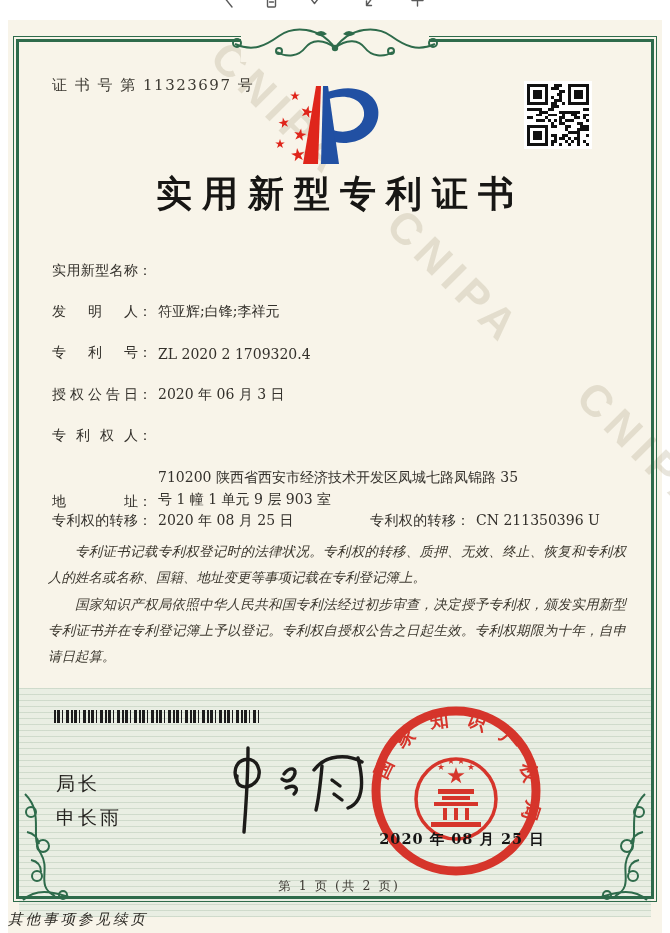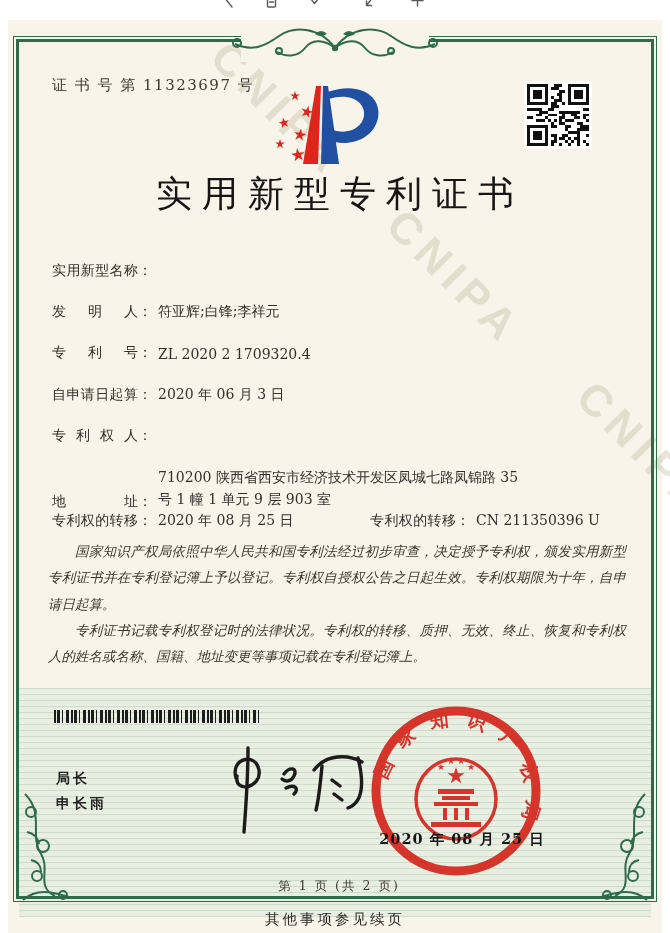--- a/index.html
+++ b/index.html
@@ -25,41 +25,41 @@
   .orn-top{position:absolute;left:50%;transform:translateX(-50%);top:2px;z-index:3}
   .orn-corner{position:absolute;top:772px;z-index:3}
   .orn-left{left:9px}
   .orn-right{right:9px;transform:scaleX(-1)}
 
   
   .certno{position:absolute;left:44px;top:56px;z-index:4;font-size:15px;letter-spacing:1.5px;color:#3d3a33}
   .logo{position:absolute;left:234px;top:60px;z-index:4}
   .qr{position:absolute;left:516px;top:61px;z-index:4;background:#fff;padding:3px}
   .title{position:absolute;left:0;top:150px;width:100%;text-align:center;z-index:4;
-    font-size:36px;font-weight:400;letter-spacing:10px;text-indent:10px;color:#171614}
+    font-size:36px;font-weight:700;letter-spacing:10px;text-indent:10px;color:#171614}
 
   .frow{position:absolute;left:44px;z-index:4;font-size:14px;color:#33302b;display:flex;align-items:flex-end;white-space:nowrap}
   .flab{display:inline-block;width:86px;text-align:justify;text-align-last:justify}
   .colon{margin:0 6px 0 0}
   .fval{white-space:pre-line}
   .grp2{position:absolute;left:318px;top:0;display:flex}
 
   .paras{position:absolute;left:40px;top:518px;width:578px;z-index:4;color:#3b372e}
   .paras p{margin:0;font-size:13.5px;line-height:1.95;text-indent:2em;font-style:italic;text-align:justify}
 
   .barcode{position:absolute;left:46px;top:690px;width:205px;height:13px;z-index:4;
     background:repeating-linear-gradient(90deg,#1c1c1c 0 2px,transparent 2px 3px,#1c1c1c 3px 6px,transparent 6px 8px,#1c1c1c 8px 9px,transparent 9px 12px,#1c1c1c 12px 15px,transparent 15px 17px)}
-  .director{position:absolute;left:48px;top:746px;z-index:4;font-weight:700;font-size:14px;letter-spacing:3px;color:#24221f;line-height:1.8}
+  .director{position:absolute;left:48px;top:746px;z-index:4;font-weight:400;font-size:19px;letter-spacing:3px;color:#24221f;line-height:1.8}
   .sig{position:absolute;left:214px;top:724px;z-index:4}
   .seal{position:absolute;left:358px;top:681px;z-index:5;opacity:.93}
   .sealdate{position:absolute;left:368px;top:810px;width:172px;text-align:center;z-index:6;
     font-size:14.5px;font-weight:700;color:#141414;letter-spacing:1px}
   .pagefoot{position:absolute;left:4px;top:858px;width:100%;text-align:center;z-index:4;font-size:12.5px;letter-spacing:2px;color:#3d3a33}
-  .contnote{position:absolute;left:0;top:890px;width:100%;text-align:center;z-index:4;
-    font-size:14.5px;letter-spacing:3px;color:#2c2a25}
+  .contnote{position:absolute;left:0;top:890px;width:100%;z-index:4;
+    font-size:14.5px;font-style:italic;letter-spacing:3px;color:#2c2a25}
 </style>
 </head>
 <body>
 
 <span class="tico" style="left:221px">
   <svg viewBox="0 0 15 16">
       <path d="M3,3 L11,13"></path>
     </svg></span>
 <span class="tico" style="left:264px">
   <svg viewBox="0 0 15 16">
@@ -297,21 +297,21 @@
     <span class="flab">发明人</span>
     <span class="colon">：</span>
     <span class="fval">符亚辉;白锋;李祥元</span>
   </div>
   <div class="frow" style="top:324px">
     <span class="flab">专利号</span>
     <span class="colon">：</span>
     <span class="fval">ZL 2020 2 1709320.4</span>
   </div>
   <div class="frow" style="top:366px">
-    <span class="flab">自申请日起算</span>
+    <span class="flab">授权公告日</span>
     <span class="colon">：</span>
     <span class="fval">2020 年 06 月 3 日</span>
   </div>
   <div class="frow" style="top:407px">
     <span class="flab">专利权人</span>
     <span class="colon">：</span>
   </div>
   <div class="frow" style="top:446px;white-space:normal">
     <span class="flab">地址</span>
     <span class="colon">：</span>
@@ -323,22 +323,22 @@
     <span class="colon">：</span>
     <span class="fval">2020 年 08 月 25 日</span>
     <span class="grp2">
       <span class="flab">专利权的转移</span>
       <span class="colon">：</span>
       <span class="fval">CN 211350396 U</span>
     </span>
   </div>
 
   <div class="paras">
+    <p>专利证书记载专利权登记时的法律状况。专利权的转移、质押、无效、终止、恢复和专利权人的姓名或名称、国籍、地址变更等事项记载在专利登记簿上。</p>
     <p>国家知识产权局依照中华人民共和国专利法经过初步审查，决定授予专利权，颁发实用新型专利证书并在专利登记簿上予以登记。专利权自授权公告之日起生效。专利权期限为十年，自申请日起算。</p>
-    <p>专利证书记载专利权登记时的法律状况。专利权的转移、质押、无效、终止、恢复和专利权人的姓名或名称、国籍、地址变更等事项记载在专利登记簿上。</p>
   </div>
 
   <div class="barcode"></div>
 
   <div class="director">
     <div>局长</div>
     <div>申长雨</div>
   </div>
 
   <svg class="sig" width="150" height="92" viewBox="0 0 150 92">

